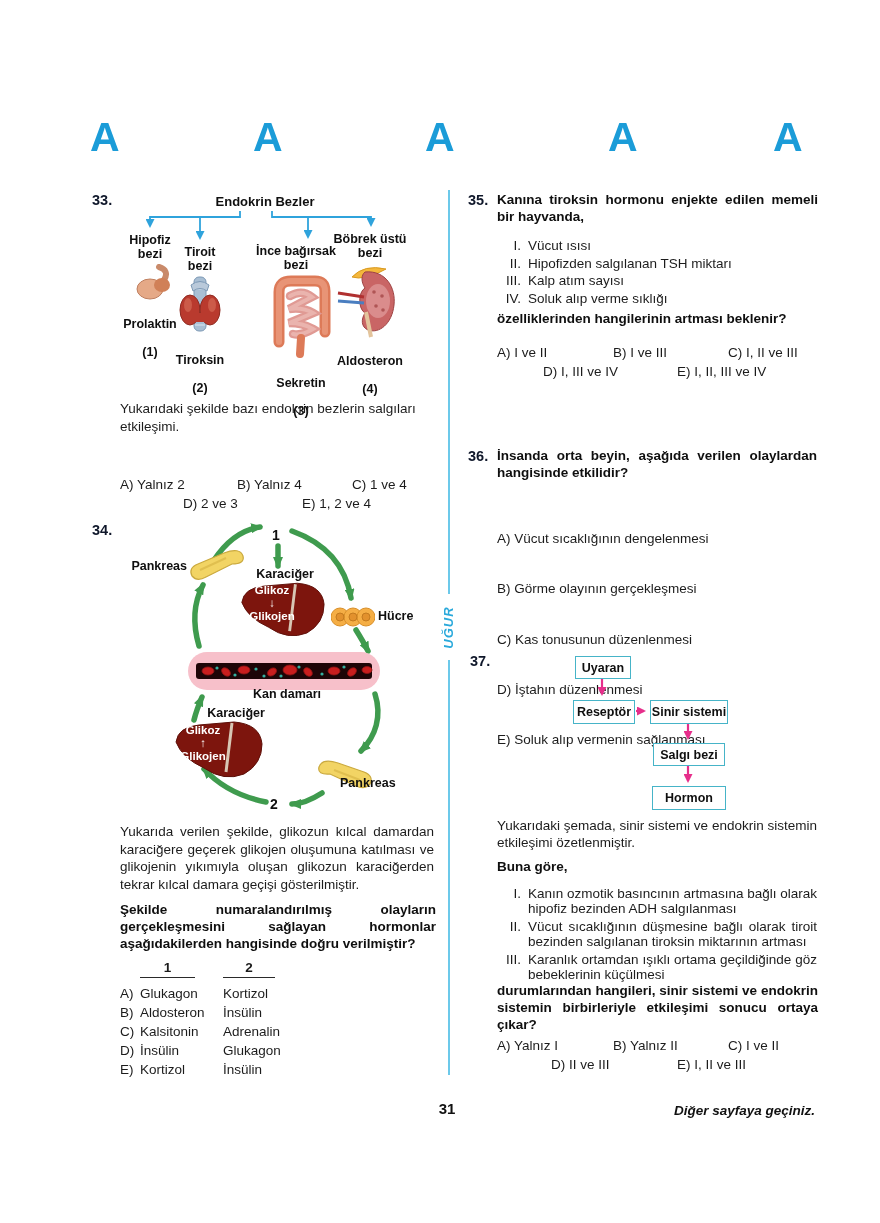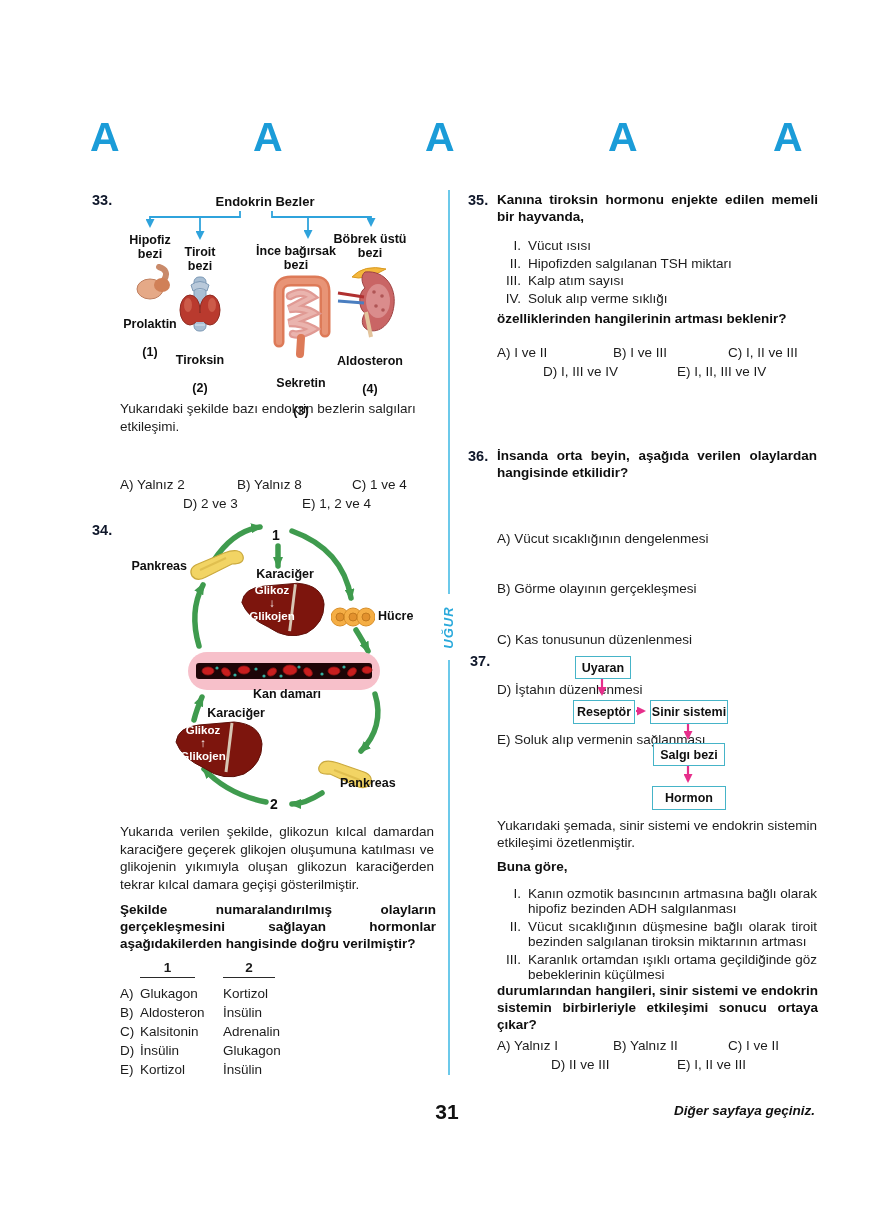--- a/index.html
+++ b/index.html
@@ -34,21 +34,21 @@
   .itext{flex:1;text-align:justify;}
   .q36opt{font-size:13.5px;line-height:18.3px;white-space:nowrap;margin-top:32px;}
   .t34{position:absolute;font-size:13.5px;}
   .trow{display:flex;height:19px;align-items:center;}
   .thead{height:24px;align-items:flex-start;font-weight:700;}
   .tl{width:20px;flex:none;}
   .tc1{width:83px;flex:none;}
   .tc2{width:80px;flex:none;}
   .hcol{text-align:center;border-bottom:1.6px solid #2a2a2a;padding-bottom:2px;}
   .footer-page{position:absolute;left:432px;top:1100px;width:30px;text-align:center;
-               font-weight:700;font-size:21px;color:#111;}
+               font-weight:700;font-size:15px;color:#111;}
   .footer-note{position:absolute;left:600px;top:1103px;width:215px;text-align:right;
                font-weight:700;font-style:italic;font-size:13.5px;color:#111;}
 </style>
 </head>
 <body>
 
 <div class="page">
 
   <span class="letterA" style="left:90px">A</span>
   <span class="letterA" style="left:253px">A</span>
@@ -151,21 +151,21 @@
       <div class="hlabel" style="left:237px;top:150px;width:90px">
         <div>Aldosteron</div>
         <div>(4)</div>
       </div>
     </div>
 
     <div class="txt" style="left:32px;top:210px;width:314px">Yukarıdaki şekilde bazı endokrin bezlerin salgıları etkileşimi.</div>
 
 
     <span class="opt" style="left:32px;top:287px">A) Yalnız 2</span>
-    <span class="opt" style="left:149px;top:287px">B) Yalnız 8</span>
+    <span class="opt" style="left:149px;top:287px">B) Yalnız 4</span>
     <span class="opt" style="left:264px;top:287px">C) 1 ve 4</span>
     <span class="opt" style="left:95px;top:306px">D) 2 ve 3</span>
     <span class="opt" style="left:214px;top:306px">E) 1, 2 ve 4</span>
 
     <span class="qnum" style="left:4px;top:332px">34.</span>
 
     <div class="abs" style="left:0;top:328px;width:350px;height:302px">
       <svg class="abs" style="left:0;top:0" width="350" height="302" viewBox="0 0 350 302">
         <defs>
           <marker id="mg" markerUnits="userSpaceOnUse" markerWidth="12" markerHeight="10" refX="9" refY="5" orient="auto">

